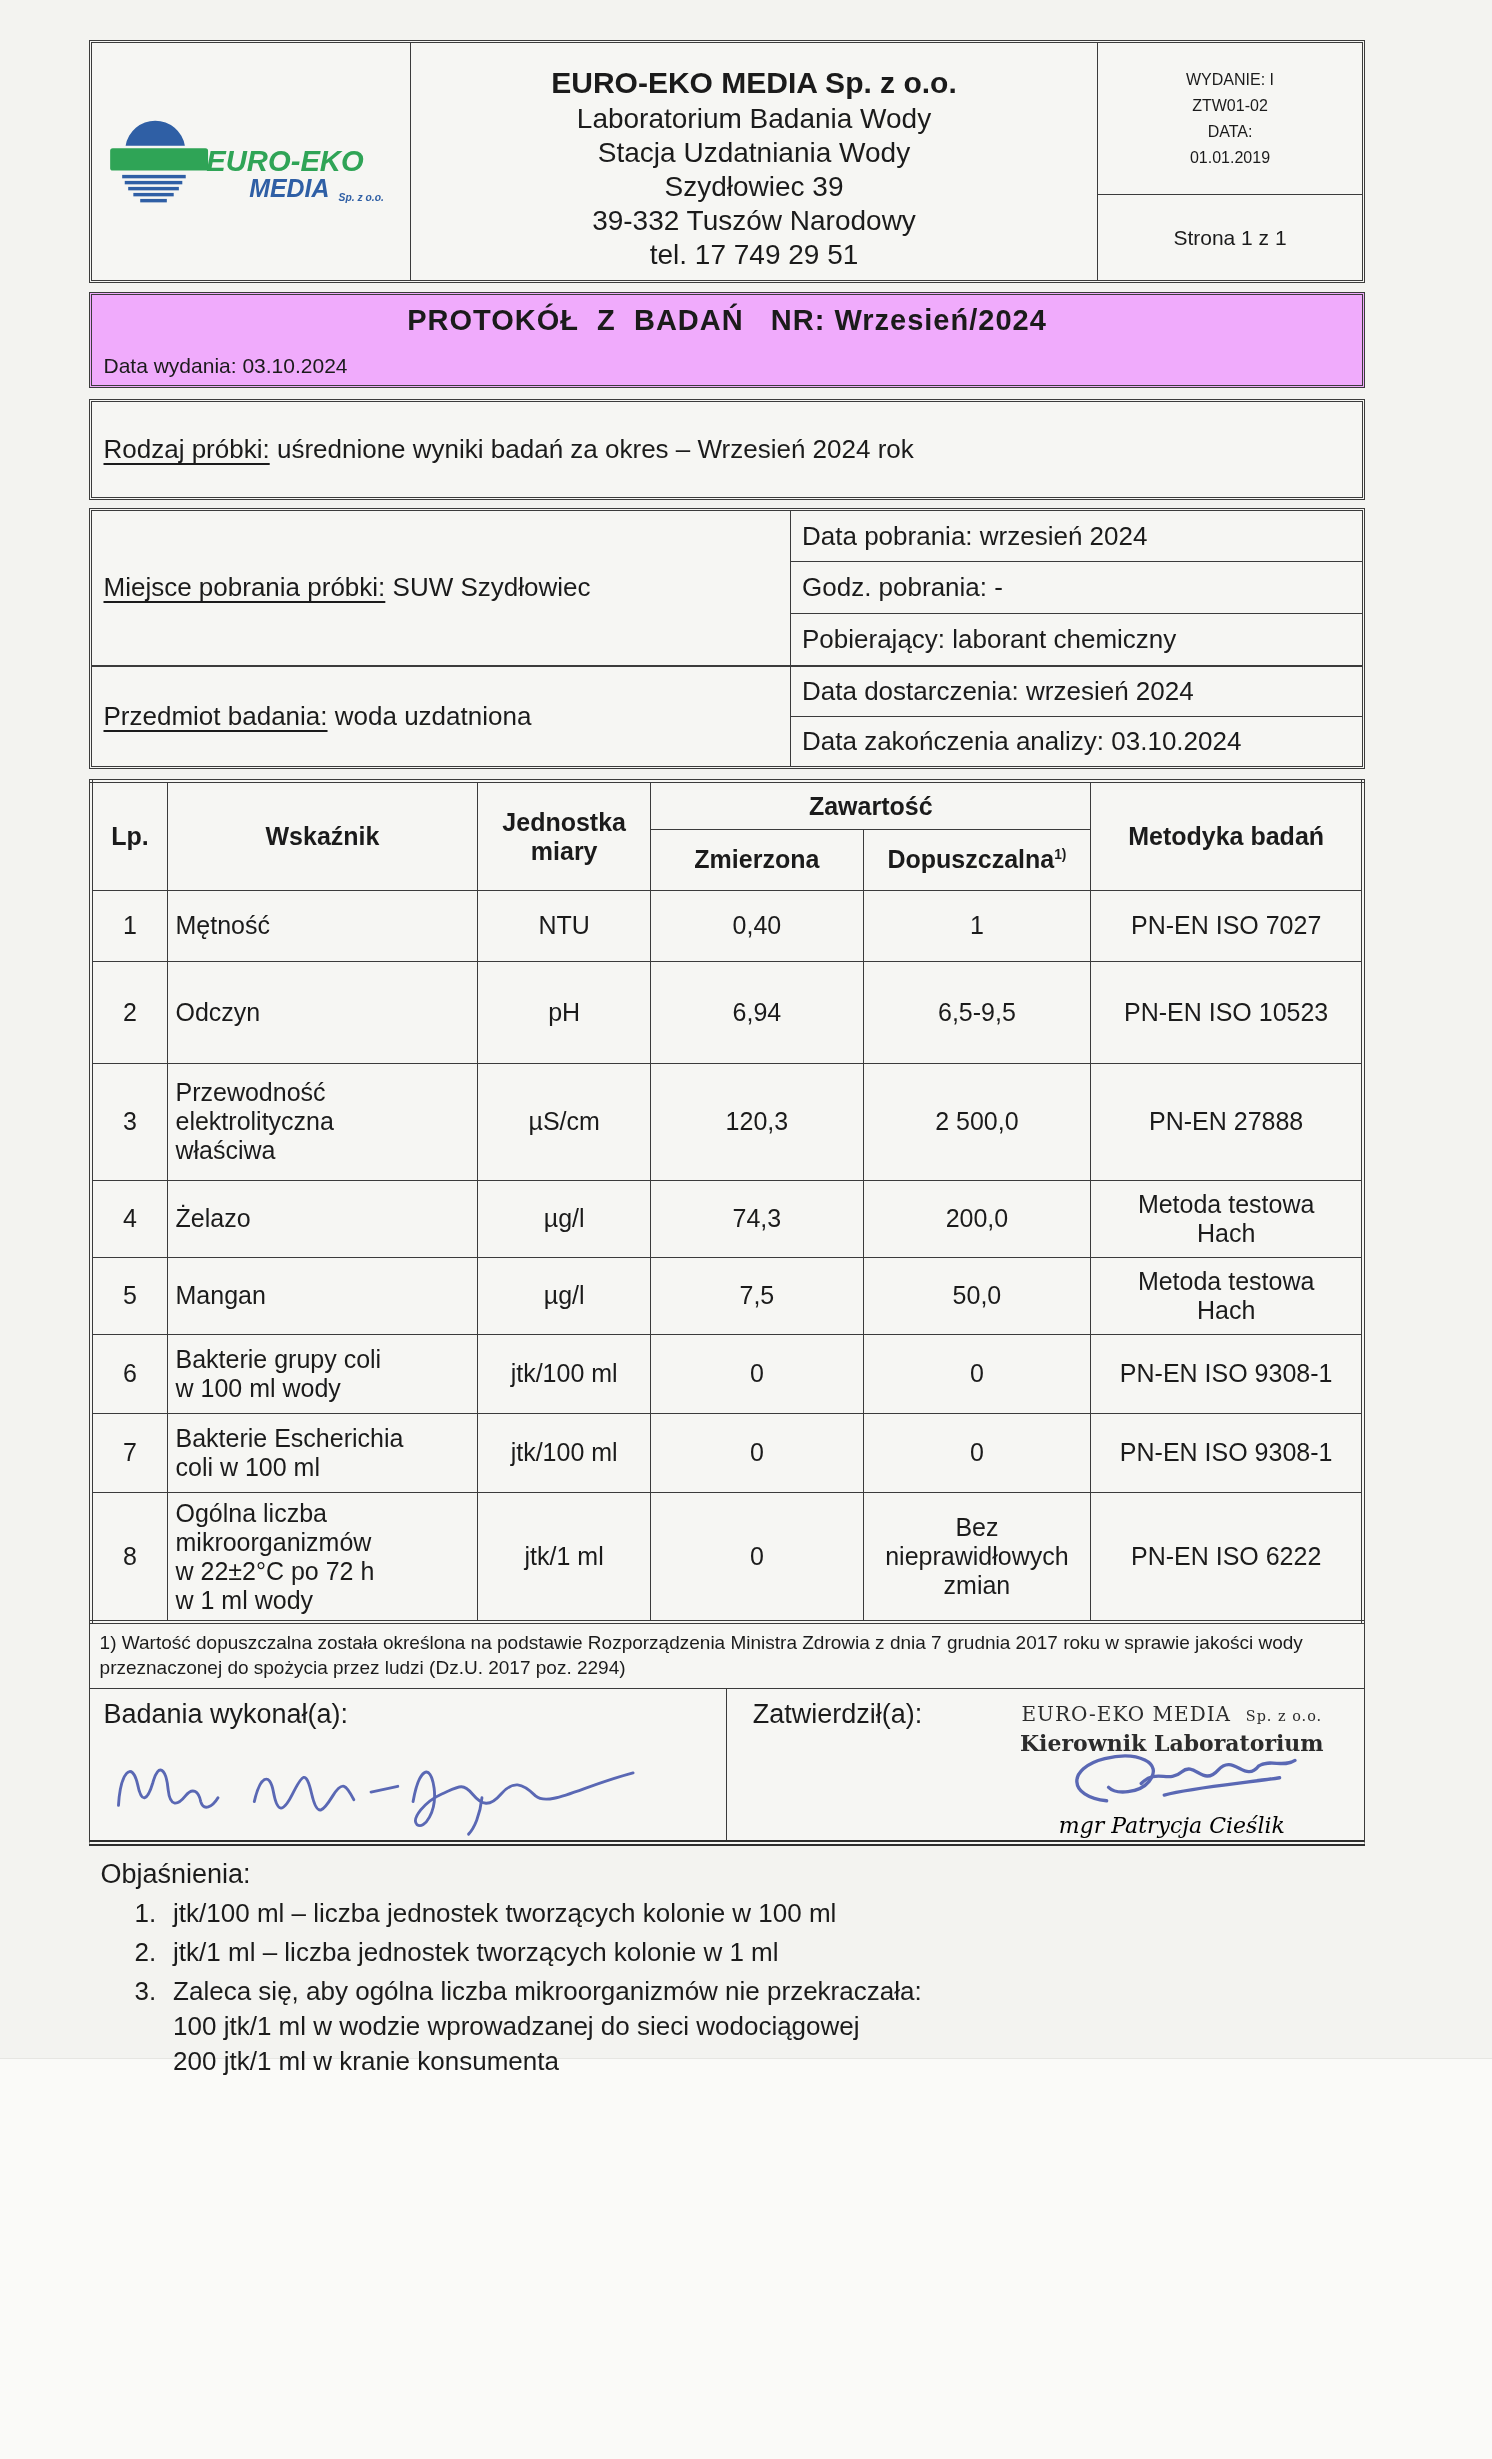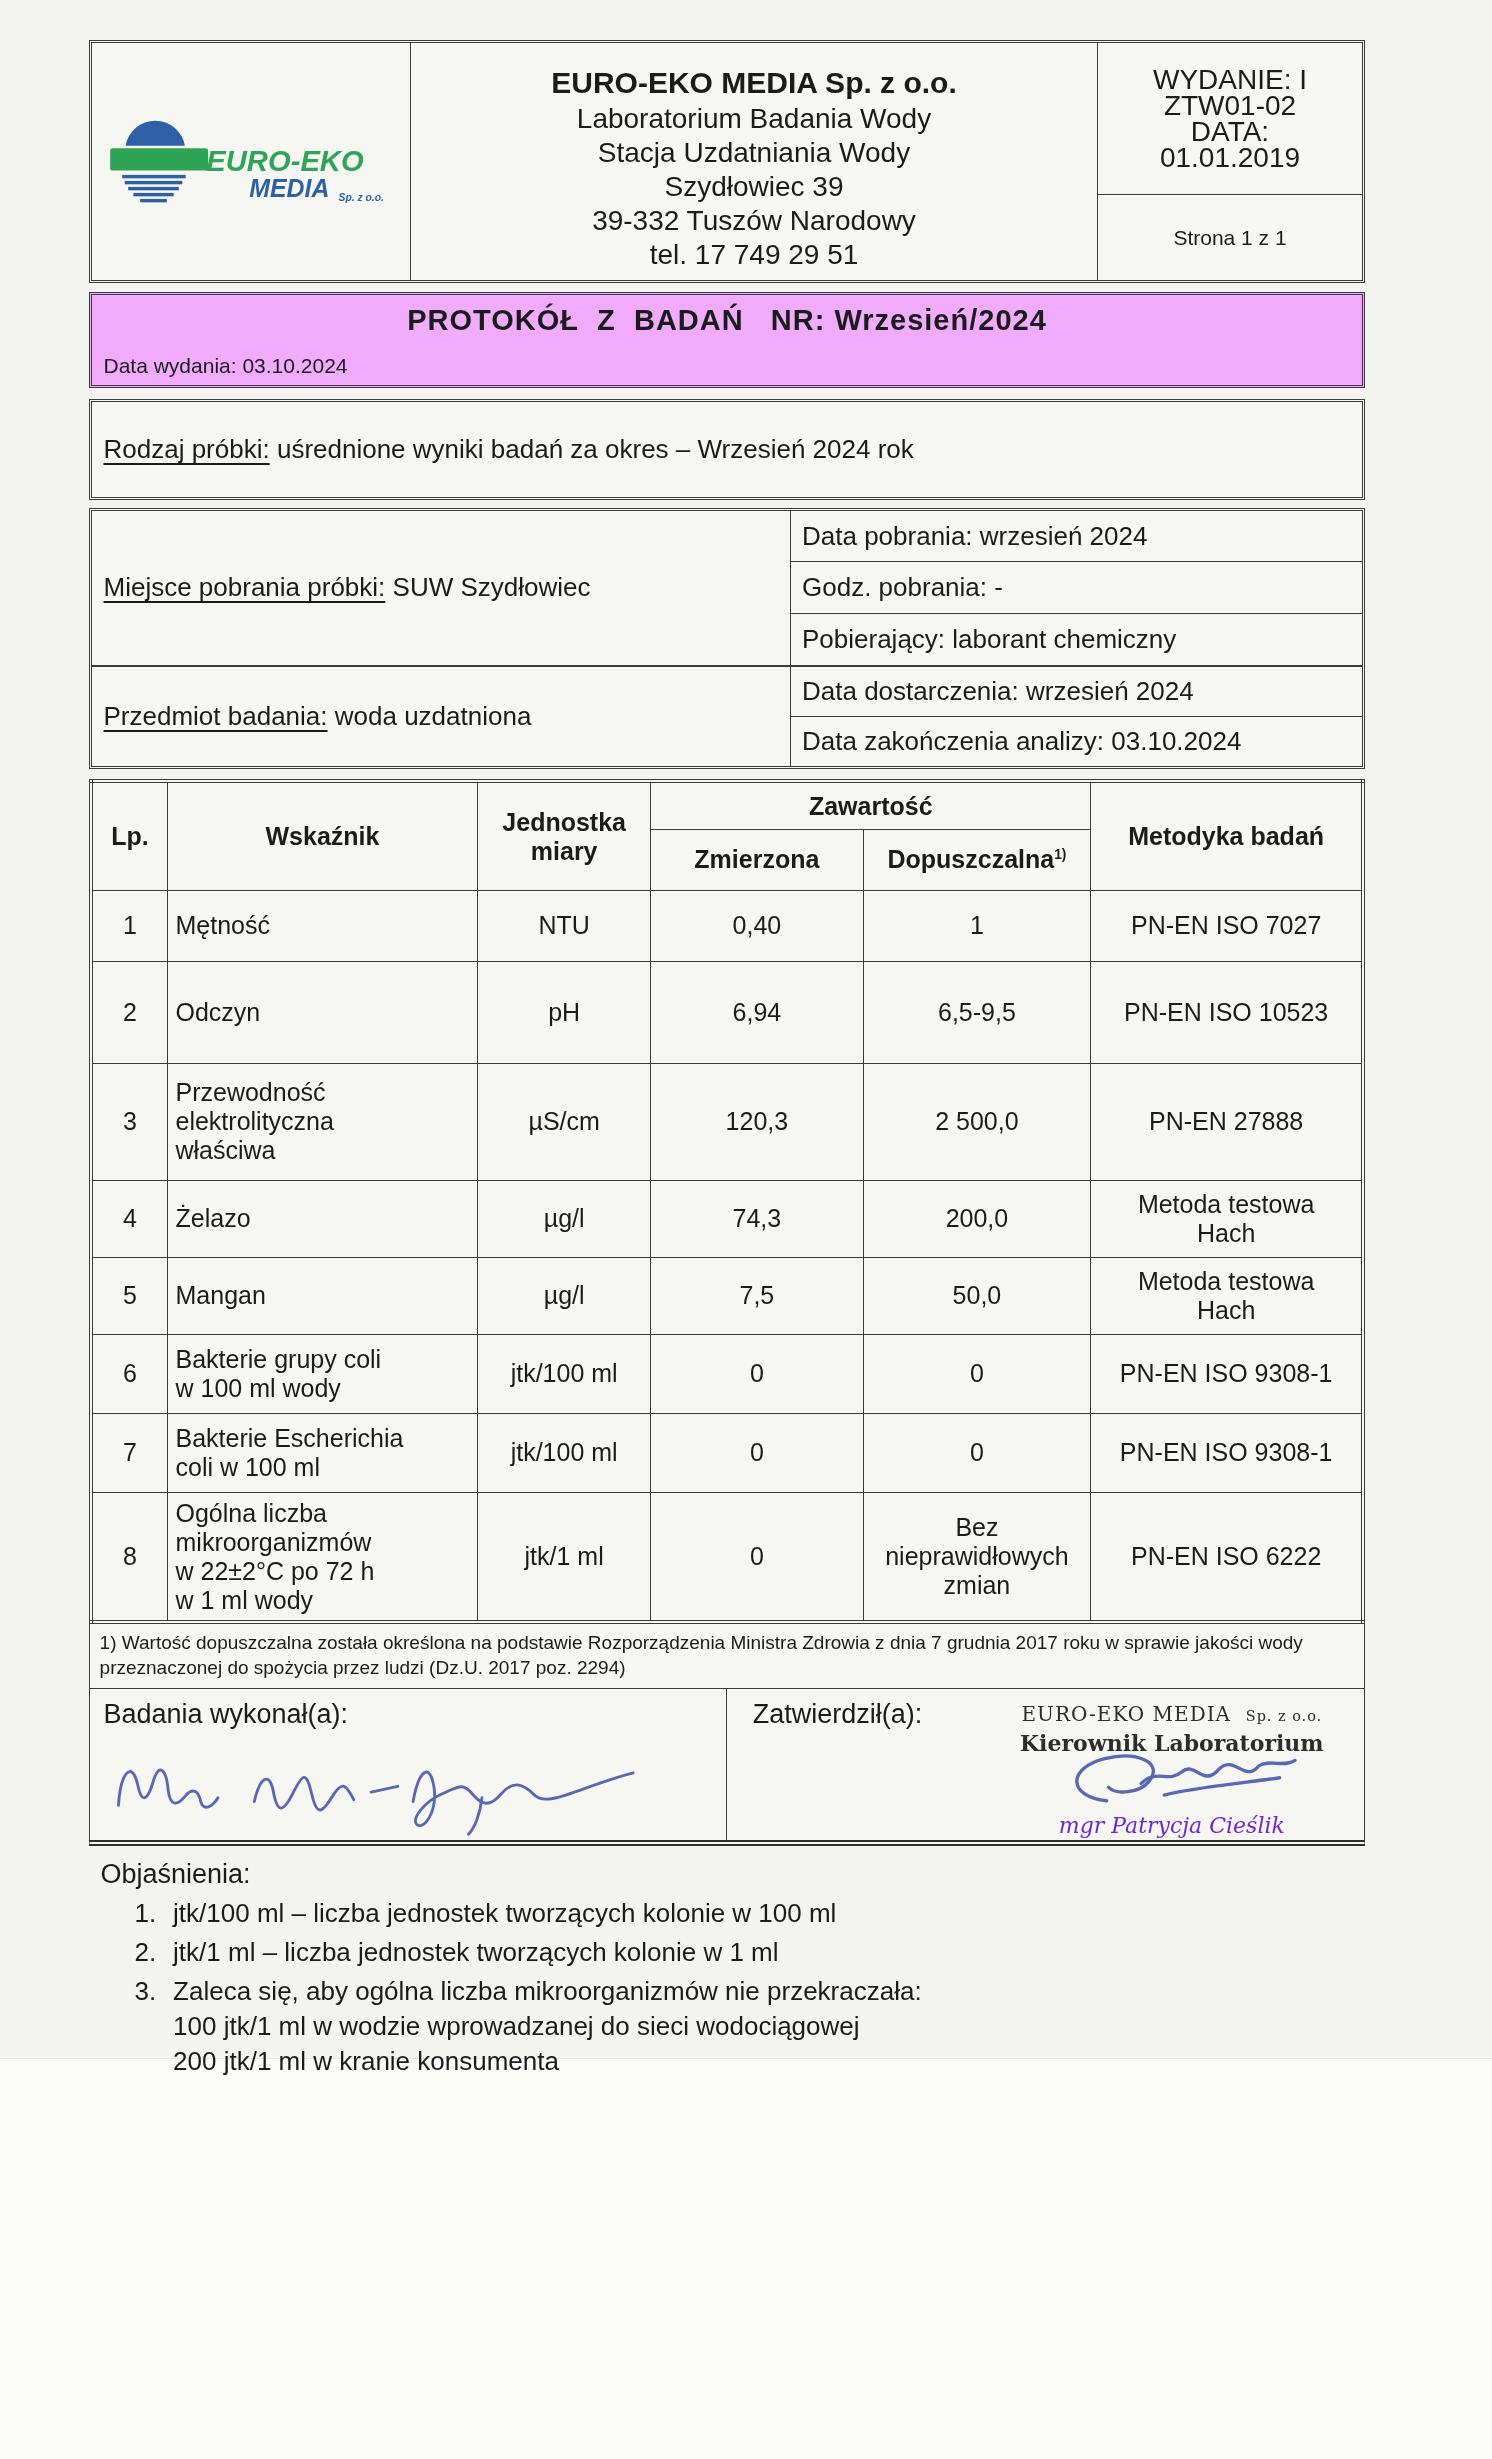--- a/index.html
+++ b/index.html
@@ -20,21 +20,21 @@
 
   
   .header-box { display: flex; height: 243px; }
   .logo-cell { width: 319px; border-right: 1.9px solid #3b3b3b;
     display: flex; align-items: center; justify-content: center; }
   .center-cell { flex: 1; text-align: center; padding-top: 23px; line-height: 34px; font-size: 28px; }
   .company-name { font-weight: bold; font-size: 30px; margin-bottom: 1.9px; }
   .right-cell { width: 265px; border-left: 1.9px solid #3b3b3b; display: flex; flex-direction: column; }
   .edition-cell { height: 152px; border-bottom: 1.9px solid #3b3b3b;
     display: flex; flex-direction: column; justify-content: center; text-align: center;
-    font-size: 28px; line-height: 26px; }
+    font-size: 16px; line-height: 26px; }
   .strona-cell { flex: 1; display: flex; align-items: center; justify-content: center; font-size: 21px; }
 
   .logo-green { fill: #2fa456; } .logo-blue { fill: #2f5fa5; }
   .logo-text-main { font: italic 900 34px "Liberation Sans", sans-serif; fill: #2fa456; }
   .logo-text-media { font: italic 900 29px "Liberation Sans", sans-serif; fill: #2f5fa5; }
   .logo-text-sp { font: italic 700 12px "Liberation Sans", sans-serif; fill: #2f5fa5; }
 
   
   .title-box { margin-top: 8.6px; height: 96px; background: #f0abfc; padding: 9.6px 11.5px; }
   .doc-title { text-align: center; font-size: 29px; font-weight: bold; white-space: pre-wrap; letter-spacing: 1px; }
@@ -74,21 +74,21 @@
     border-bottom: 6.7px double #2e2e2e; background: #f6f6f3; height: 157px; gap: 12px; }
   .sig-left { width: 50.5%; border-right: 1.9px solid #3b3b3b; padding: 9.6px 13.4px; position: relative; }
   .sig-right { width: 49.5%; padding: 9.6px 13.4px; position: relative; display: flex; }
   .sig-label { font-size: 27px; }
   .sig-scrawl { position: absolute; left: 9.6px; top: 38px; }
   .stamp { margin-left: auto; margin-right: 27px; text-align: center; position: relative;
     font-family: "DejaVu Serif", serif; padding-top: 3.8px; }
   .stamp-l1 { font-size: 20px; letter-spacing: 1px; color: #2c2c2c; }
   .stamp-l1 .small { font-size: 14.4px; }
   .stamp-l2 { font-size: 22px; font-weight: bold; margin-top: 3.8px; color: #2c2c2c; }
-  .stamp-name { font-size: 22px; font-style: italic; margin-top: 57px; color: #6d28d9; }
+  .stamp-name { font-size: 22px; font-style: italic; margin-top: 57px; color: #000000; }
   .stamp-sig { position: absolute; left: 29px; top: 46px; }
 
   
   .notes { margin-top: 13.4px; padding-left: 11.5px; font-size: 26px; }
   .notes-title { font-size: 27px; }
   .notes ol { margin: 5.8px 0 0 63px; }
   .notes li { margin-bottom: 3.8px; line-height: 35px; white-space: pre-line; padding-left: 9.6px; }
 </style>
 </head>
 <body>

